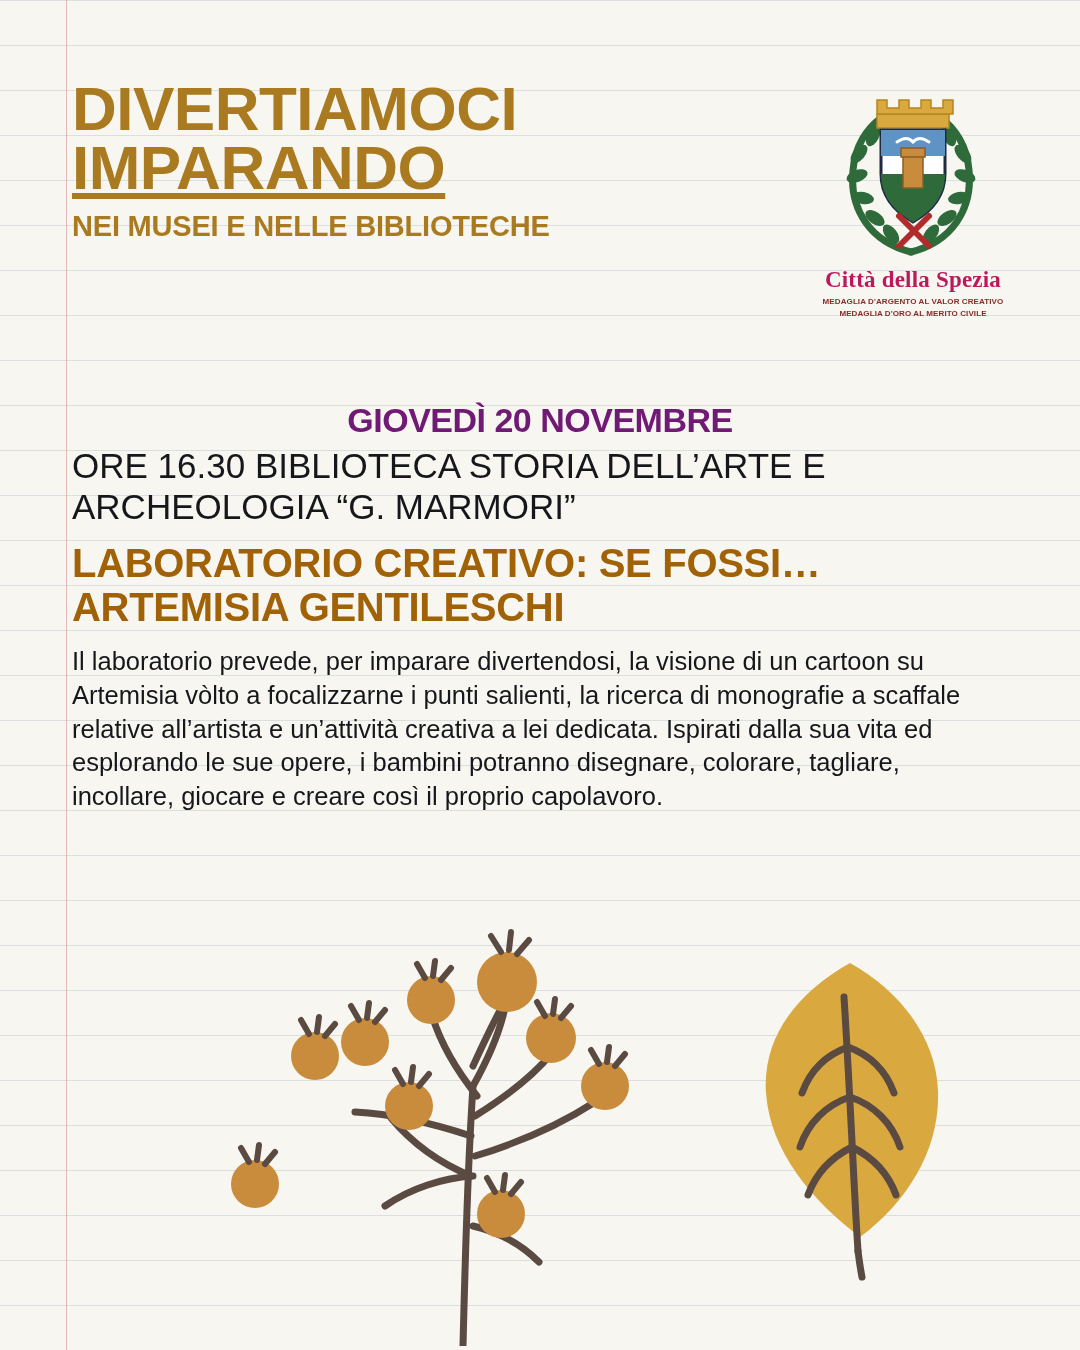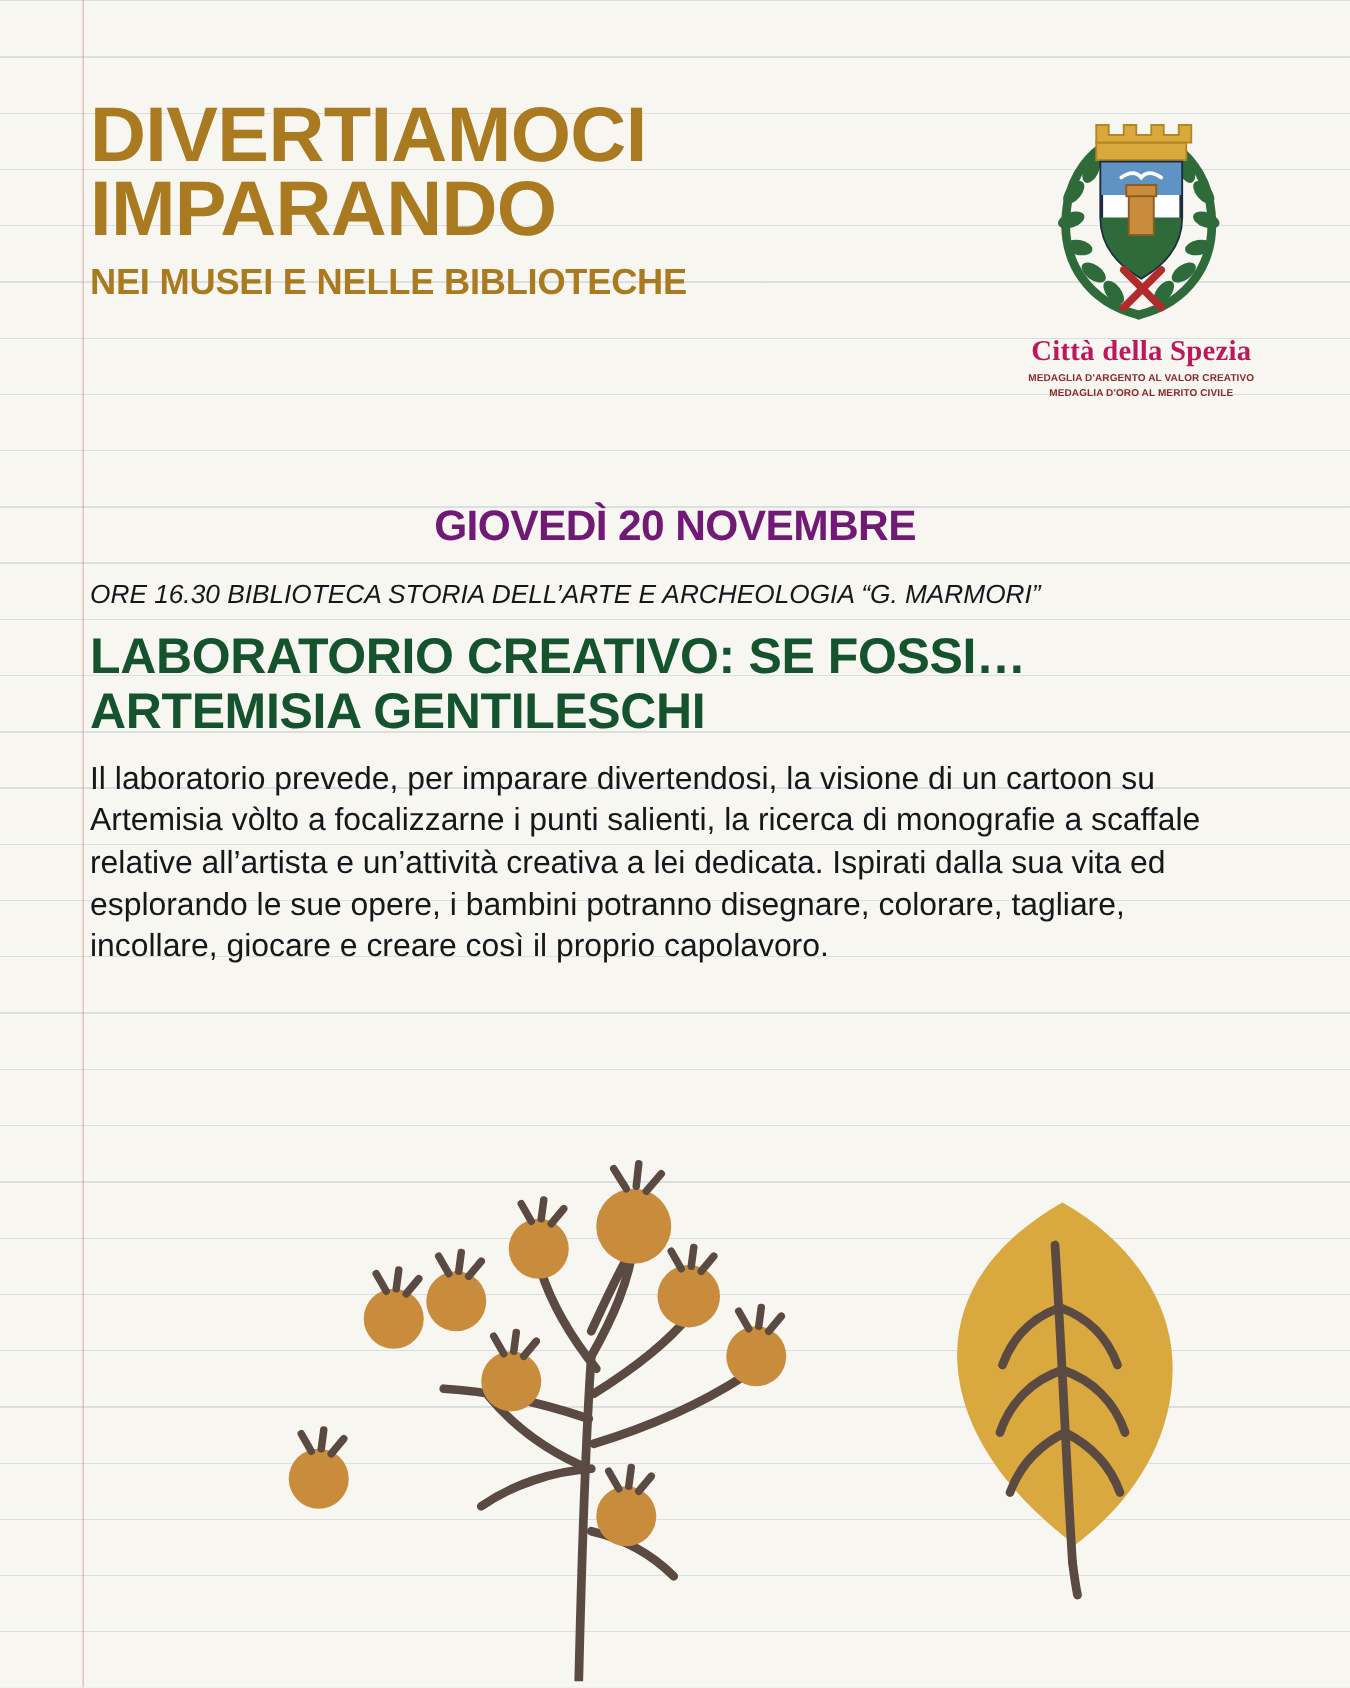--- a/index.html
+++ b/index.html
@@ -65,20 +65,21 @@
     font-size: 62px;
     line-height: 0.95;
     font-weight: 700;
     color: #a97a1f;
     letter-spacing: -0.5px;
     margin: 0;
     text-transform: uppercase;
   }
   .main-title .line2 {
     display: block;
+    text-decoration: underline;
   }
   .subtitle {
     font-size: 29px;
     font-weight: 700;
     color: #a97a1f;
     letter-spacing: -0.2px;
     margin-top: 12px;
     text-transform: uppercase;
   }
 
@@ -112,32 +113,31 @@
   .event-date {
     font-size: 34px;
     font-weight: 700;
     color: #701a75;
     letter-spacing: -0.5px;
     text-transform: uppercase;
     line-height: 1.05;
     text-align: center;
   }
   .event-place {
-    font-size: 21px;
+    font-size: 35px;
     color: #15171a;
     line-height: 1.18;
-    margin-top: 24px;
+    margin-top: 6px;
     text-transform: uppercase;
     font-weight: 400;
-    font-style: italic;
   }
   .event-lab {
     font-size: 40px;
     font-weight: 700;
-    color: #14532d;
+    color: #a16207;
     line-height: 1.1;
     margin-top: 14px;
     text-transform: uppercase;
     letter-spacing: -0.3px;
   }
   .event-desc {
     font-size: 25.5px;
     color: #15171a;
     line-height: 1.32;
     margin-top: 16px;

